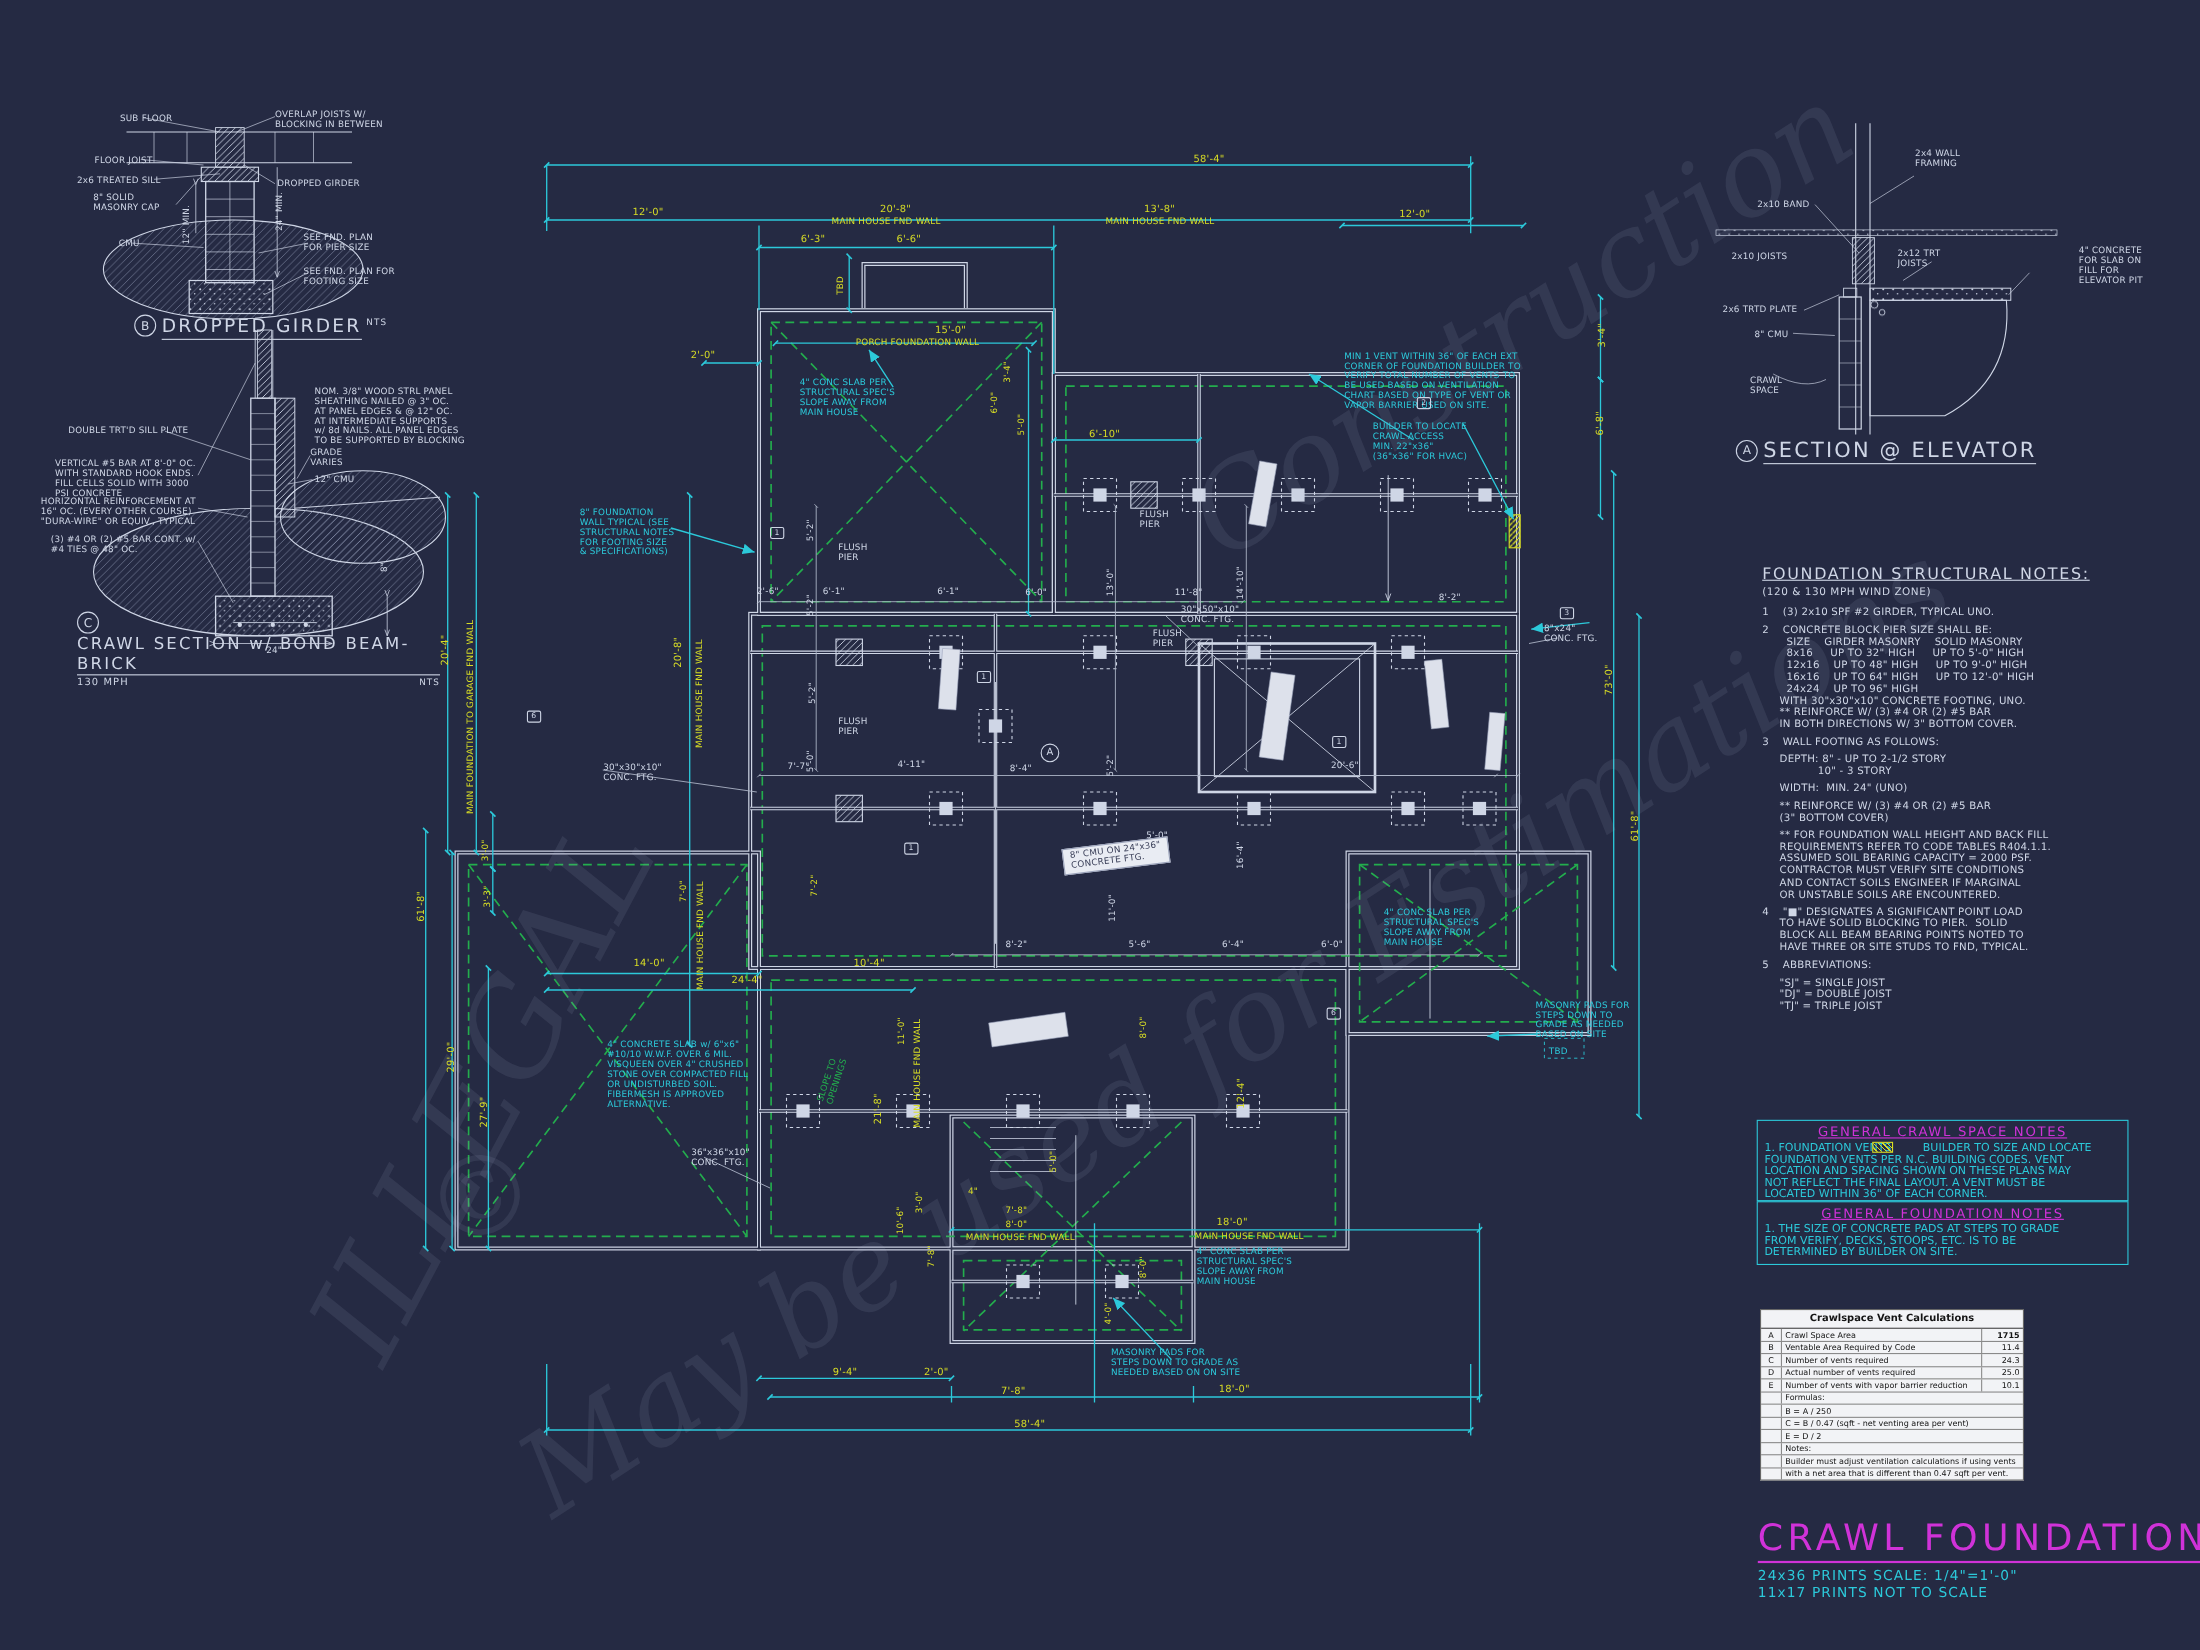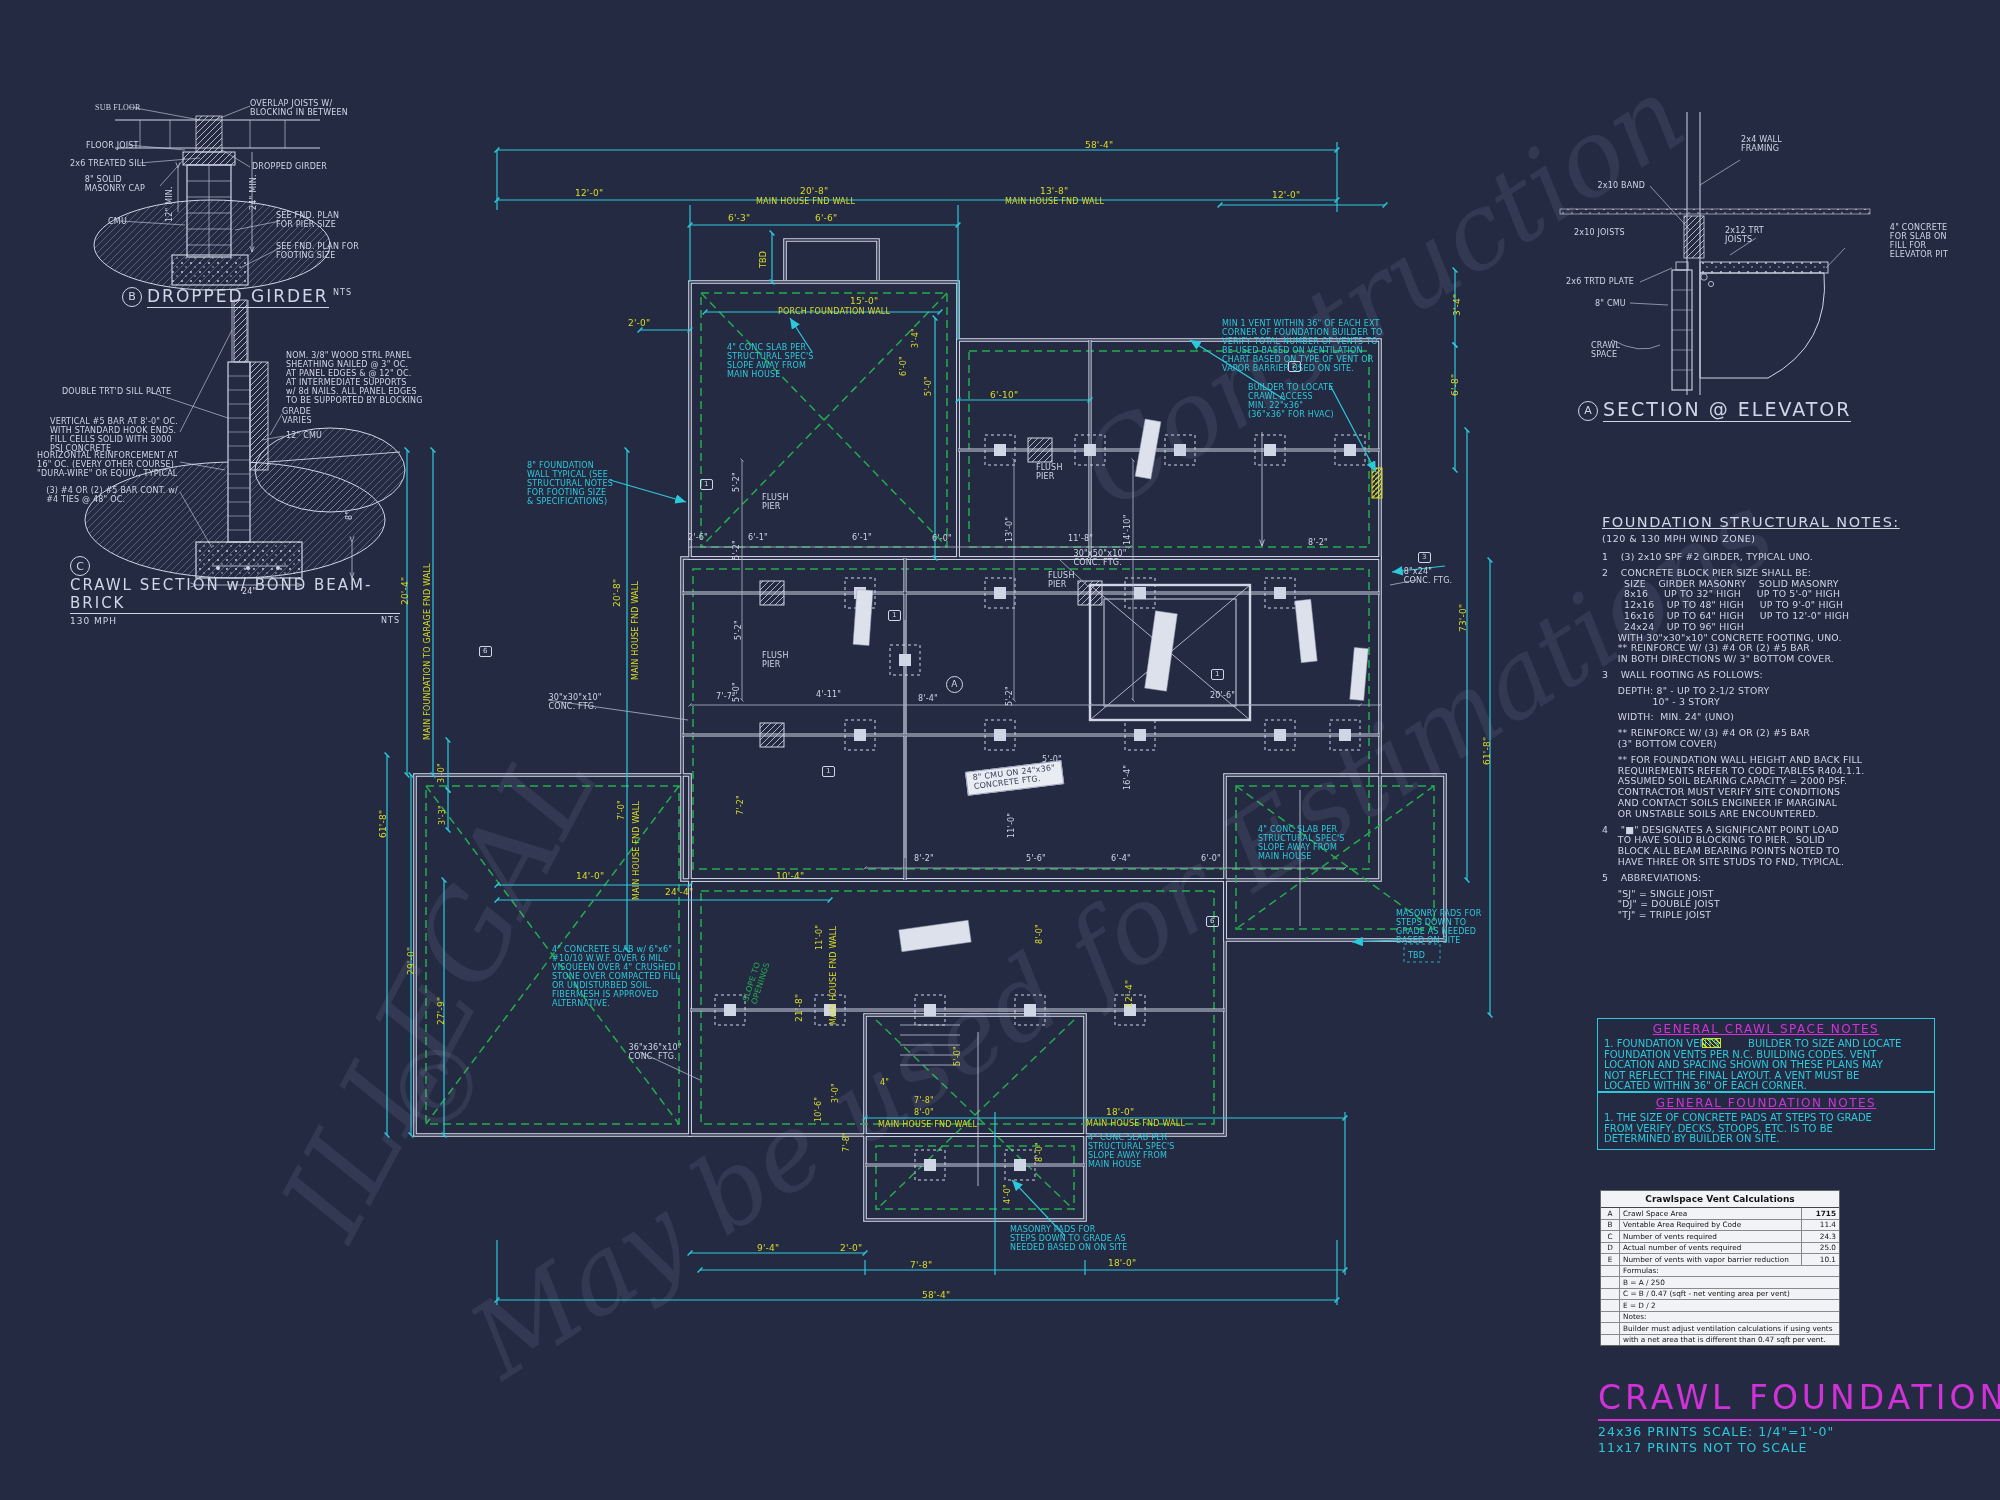--- a/index.html
+++ b/index.html
@@ -297,21 +297,21 @@
     </g>
   </svg>
 
   <div id="wm-layer">
       <span class="wm" style="left: 450px; top: 1300px; font-size: 105px; transform: rotate(-33deg);">May be used for Estimations</span>
       <span class="wm" style="left: 1060px; top: 430px; font-size: 105px; transform: rotate(-33deg);">Construction</span>
       <span class="wm" style="left: 255px; top: 1195px; font-size: 115px; transform: rotate(-62deg);">ILLEGAL</span>
       <span class="wm" style="left: 370px; top: 1050px; font-size: 100px; transform: rotate(-20deg);">©</span>
     </div>
   <div id="ann-layer">
-      <span class="ann c-w" style="left: 95px; top: 104px; font-size: 8px; font-family: Liberation Serif, serif;">SUB FLOOR</span>
+      <span class="ann c-w" style="left: 109px; top: 104px; font-size: 8px;">SUB FLOOR</span>
       <span class="ann c-w" style="left: 250px; top: 100px; font-size: 8px;">OVERLAP JOISTS W/
 BLOCKING IN BETWEEN</span>
       <span class="ann c-w" style="left: 86px; top: 142px; font-size: 8px;">FLOOR JOIST</span>
       <span class="ann c-w" style="left: 70px; top: 160px; font-size: 8px;">2x6 TREATED SILL</span>
       <span class="ann c-w" style="left: 252px; top: 163px; font-size: 8px;">DROPPED GIRDER</span>
       <span class="ann c-w" style="left: 145px; top: 176px; font-size: 8px; transform: translateX(-100%);">8" SOLID
 MASONRY CAP</span>
       <span class="ann c-w" style="left: 166px; top: 222px; font-size: 8px; transform: rotate(-90deg);">12" MIN.</span>
       <span class="ann c-w" style="left: 250px; top: 210px; font-size: 8px; transform: rotate(-90deg);">24" MIN.</span>
       <span class="ann c-w" style="left: 108px; top: 218px; font-size: 8px;">CMU</span>

